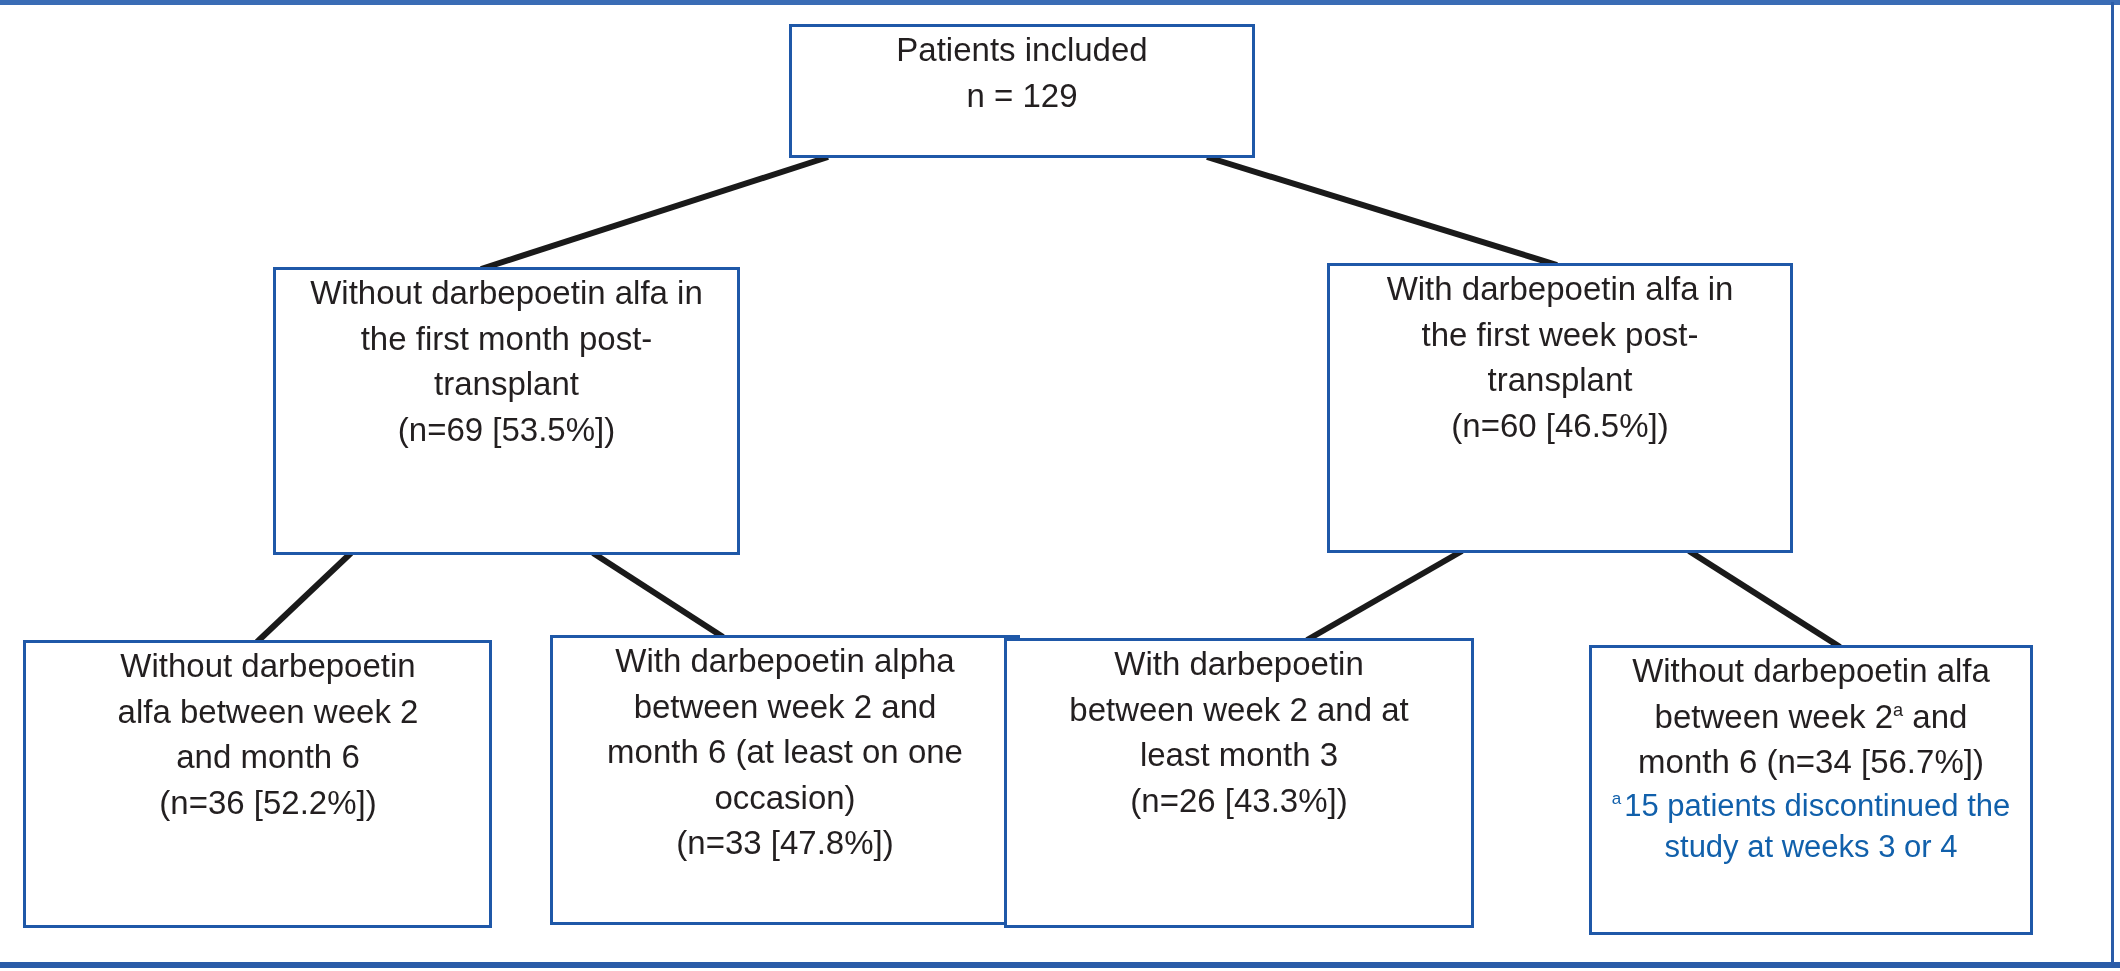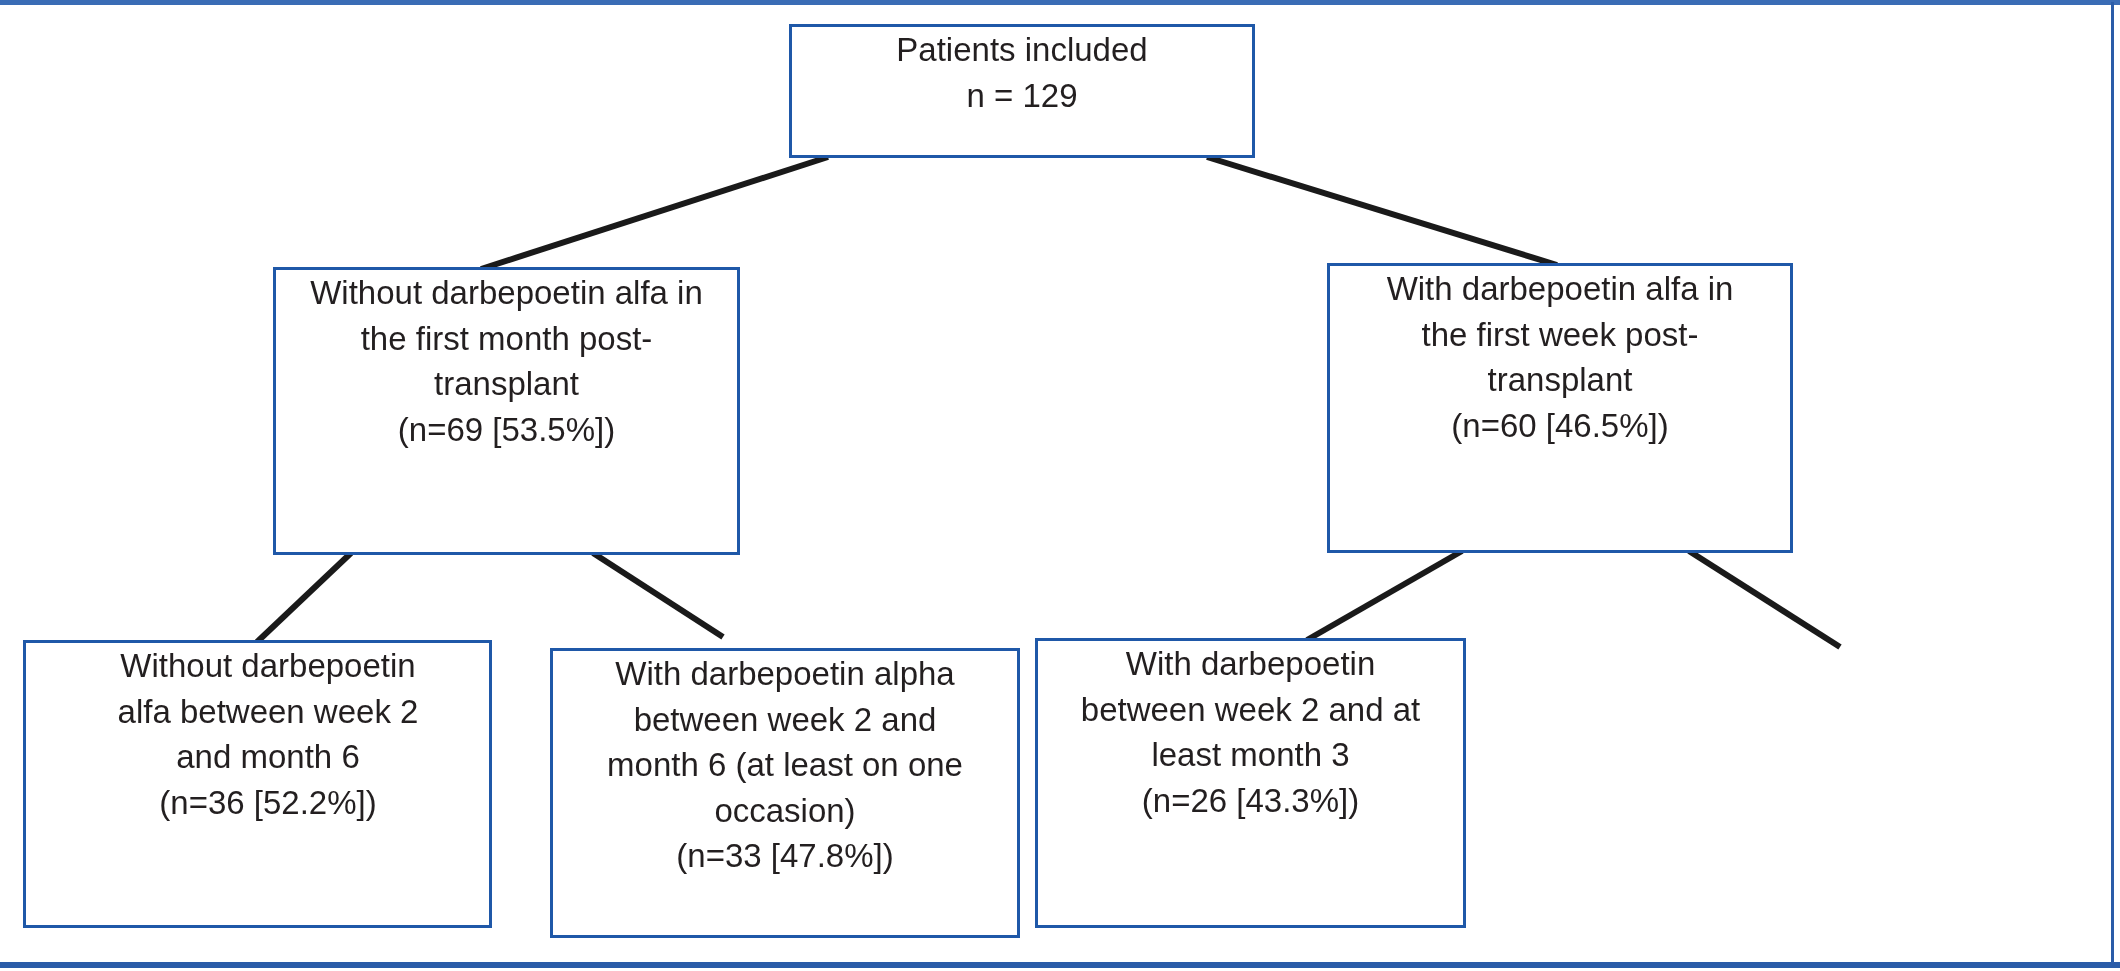--- a/index.html
+++ b/index.html
@@ -62,22 +62,22 @@
     font-size: 33px;
     line-height: 1.38;
     white-space: pre-line;
     overflow: hidden;
   }
 
   .node-root   { left: 789px;  top: 24px;  width: 466px; height: 134px; }
   .node-l2l    { left: 243px;  top: 267px; width: 467px; height: 288px; padding-bottom: 26px; margin-left: 30px; }
   .node-l2r    { left: 1327px; top: 263px; width: 466px; height: 290px; padding-bottom: 22px; }
   .node-b1     { left: 23px;   top: 640px; width: 469px; height: 288px; padding-left: 21px; }
-  .node-b2     { left: 550px;  top: 648px; width: 470px; height: 290px; }
-  .node-b3     { left: 1035px; top: 638px; width: 431px; height: 290px; padding-bottom: 24px; }
+  .node-b2     { left: 550px;  top: 635px; width: 470px; height: 290px; }
+  .node-b3     { left: 1004px; top: 638px; width: 470px; height: 290px; padding-bottom: 24px; }
   .node-b4     { left: 1589px; top: 645px; width: 444px; height: 290px; }
 
   .node sup {
     font-size: 0.55em;
     line-height: 0;
     vertical-align: super;
   }
 
   .footnote {
     color: var(--footnote);
@@ -139,14 +139,21 @@
 (n=33 [47.8%])</span>
   </div>
 
   <div class="node node-b3">
     <span>With darbepoetin
 between week 2 and at
 least month 3
 (n=26 [43.3%])</span>
   </div>
 
+  <div class="node node-b4">
+    <div>Without darbepoetin alfa</div>
+    <div><span>between week 2</span><sup>a</sup><span> and</span></div>
+    <div>month 6 (n=34 [56.7%])</div>
+    <div class="footnote"><sup>a</sup><span>15 patients discontinued the
+study at weeks 3 or 4</span></div>
+  </div>
 
 </div>
 
 </body></html>

